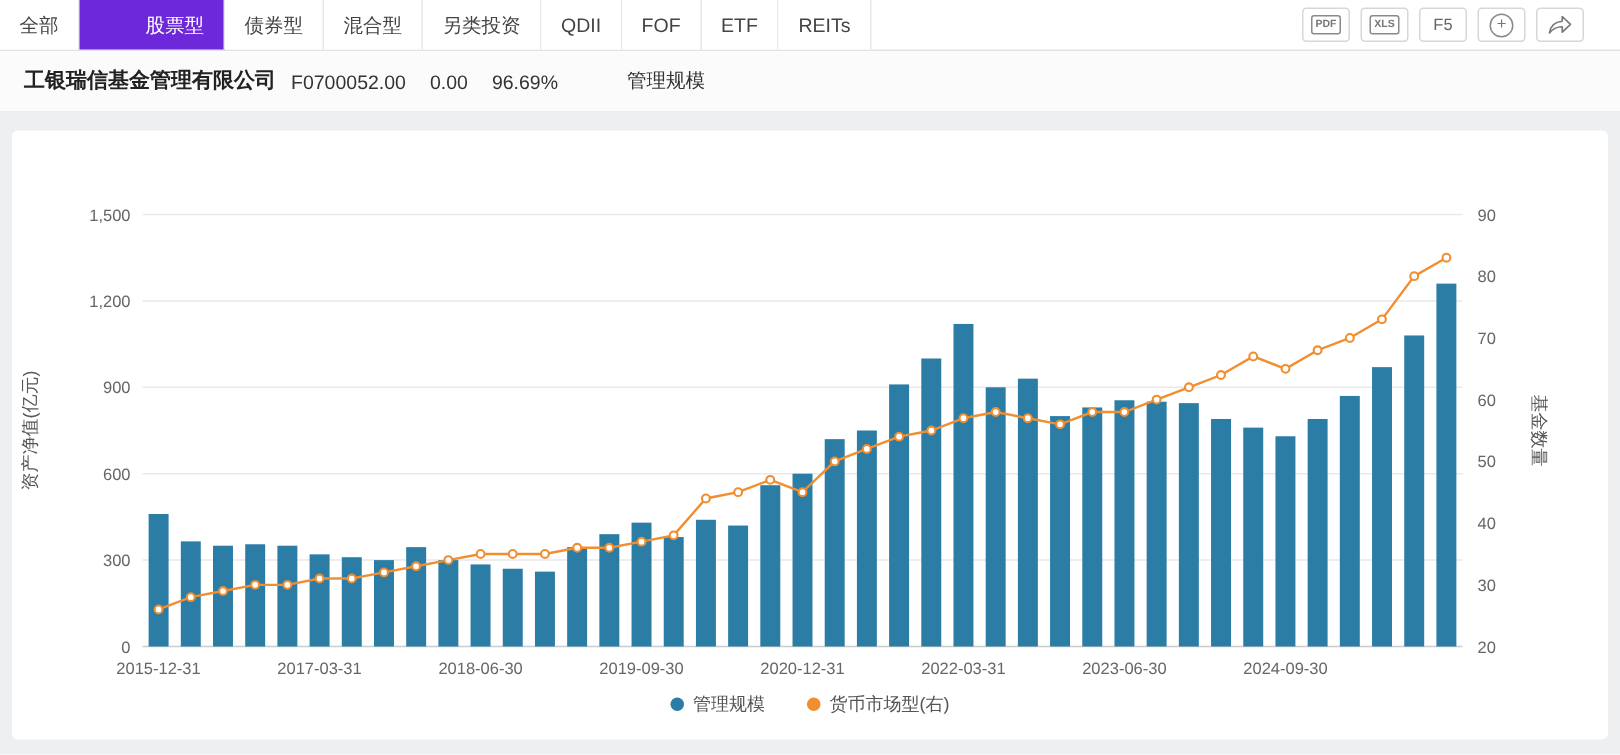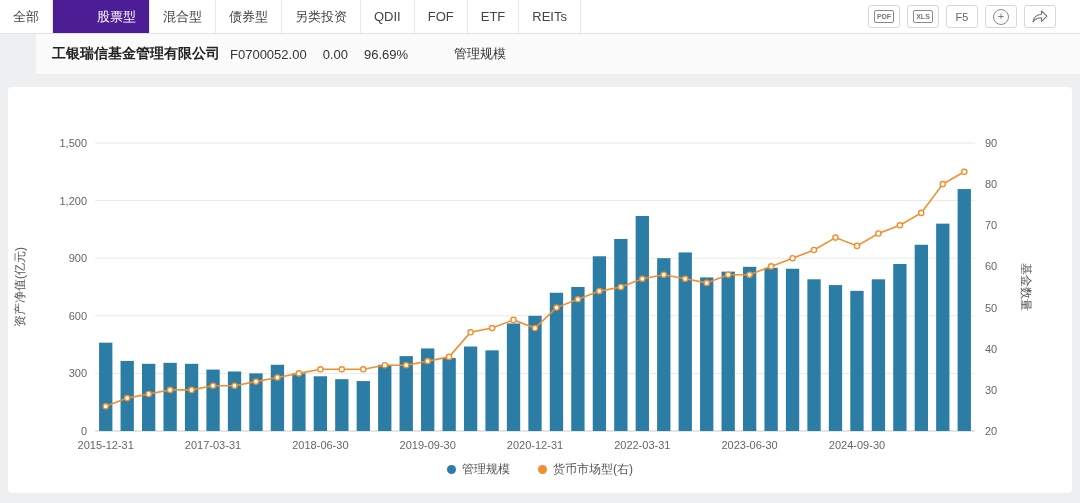--- a/index.html
+++ b/index.html
@@ -34,21 +34,21 @@
     display:inline-block;border:1px solid #8a8a8a;border-radius:2px;
     font-size:7px;font-weight:bold;color:#777;padding:2px 2px;line-height:1;
   }
   .pluscircle{
     display:inline-block;width:14px;height:14px;border:1px solid #8a8a8a;border-radius:50%;
     font-size:11px;line-height:12px;color:#777;text-align:center;
   }
   
   .infobar{
     height:40px;background:#fbfbfc;border-bottom:1px solid #ececec;
-    display:flex;align-items:center;padding-left:16px;font-size:13px;color:#333;margin-left:36px;
+    display:flex;align-items:center;padding-left:16px;font-size:13px;color:#333;
   }
   .infobar .company{font-weight:bold;font-size:14px;color:#222}
   .infobar .code{margin-left:10px}
   .infobar .chg{margin-left:16px}
   .infobar .pct{margin-left:16px}
   .infobar .metric{margin-left:46px;color:#333}
   
   .card{
     margin:12px 8px 0 8px;height:406px;background:#fff;border-radius:4px;
     padding-top:16px;box-sizing:border-box;
@@ -60,23 +60,23 @@
   }
   .legend-item{display:inline-flex;align-items:center;gap:6px;cursor:pointer}
   .legend-item .dot{width:9px;height:9px;border-radius:50%;display:inline-block}
 </style>
 </head>
 <body>
 
 <header class="topbar">
   <nav class="tabs" id="tabs">
       <button class="tab">全部</button>
-      <button class="tab active" style="background: #4c1d95; padding-left: 44px;">股票型</button>
+      <button class="tab active" style="background: #6d28d9; padding-left: 44px;">股票型</button>
+      <button class="tab">债券型</button>
       <button class="tab">混合型</button>
-      <button class="tab">债券型</button>
       <button class="tab">另类投资</button>
       <button class="tab">QDII</button>
       <button class="tab">FOF</button>
       <button class="tab">ETF</button>
       <button class="tab">REITs</button>
     </nav>
   <div class="toolbar">
     <button class="tbtn">
         <span class="docbadge">PDF</span>
       </button>

